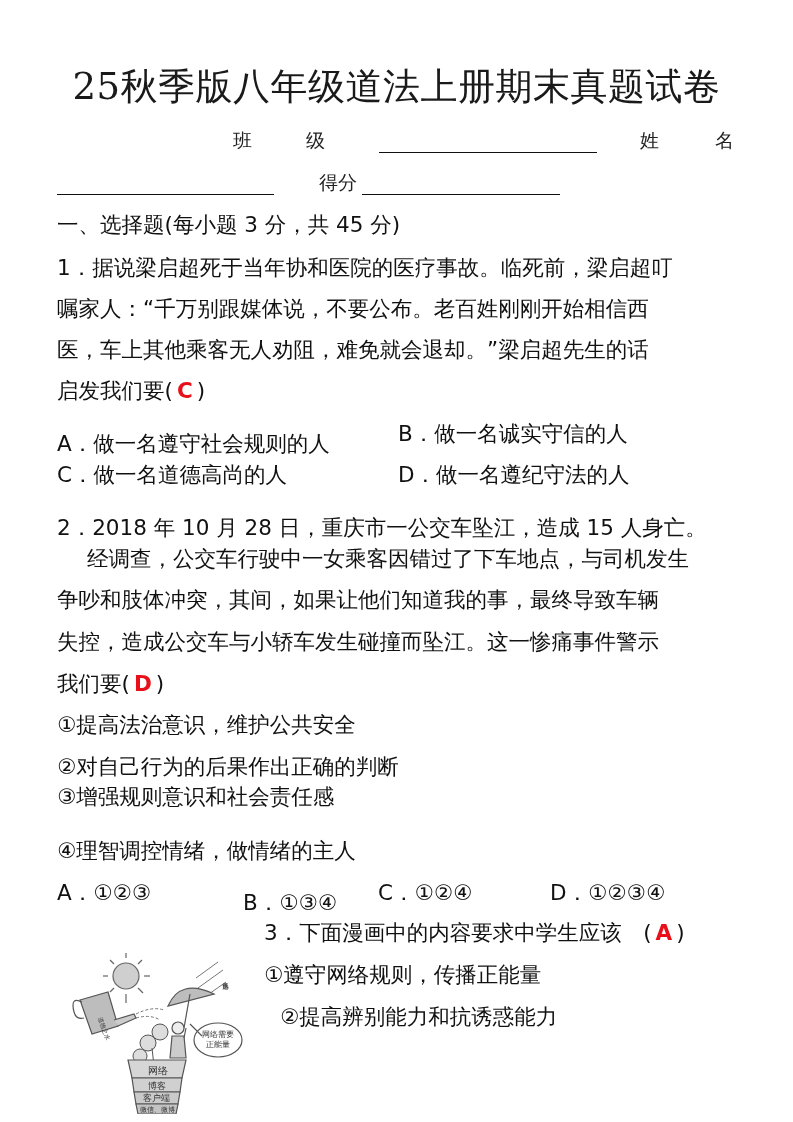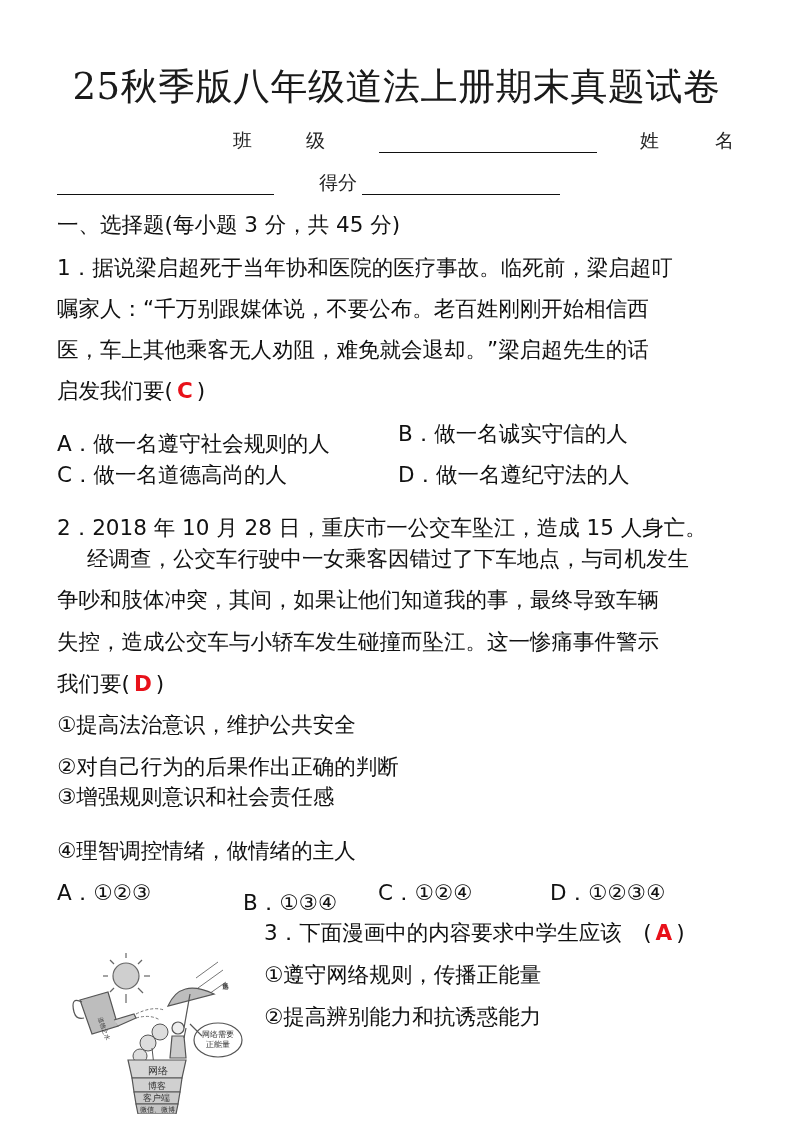--- a/index.html
+++ b/index.html
@@ -69,21 +69,21 @@
     <div class="opt body-text" style="left:243px; top:878px;margin-top:10px;">B．①③④</div>
     <div class="opt body-text" style="left:378px; top:878px;">C．①②④</div>
     <div class="opt body-text" style="left:550px; top:878px;">D．①②③④</div>
   </div>
 
   <div>
     <div class="opt body-text" style="left:264px; top:918px;">
       <span>3．下面漫画中的内容要求中学生应该　(</span><span class="ans">A</span><span>)</span>
     </div>
     <div class="opt body-text" style="left:264px; top:960px;">①遵守网络规则，传播正能量</div>
-    <div class="opt body-text" style="left:264px; top:1002px;">②提高辨别能力和抗诱惑能力</div>
+    <div class="opt body-text" style="left:280px; top:1002px;">②提高辨别能力和抗诱惑能力</div>
 
     <div class="cartoon">
       <svg width="178" height="166" viewBox="0 0 178 166" xmlns="http://www.w3.org/2000/svg">
 
         <g stroke="#666" stroke-width="1.2" fill="#cfcfcf">
           <circle cx="58" cy="28" r="13"></circle>
           <line x1="58" y1="5" x2="58" y2="10"></line>
           <line x1="58" y1="46" x2="58" y2="55"></line>
           <line x1="35" y1="28" x2="40" y2="28"></line>
           <line x1="76" y1="28" x2="82" y2="28"></line>

